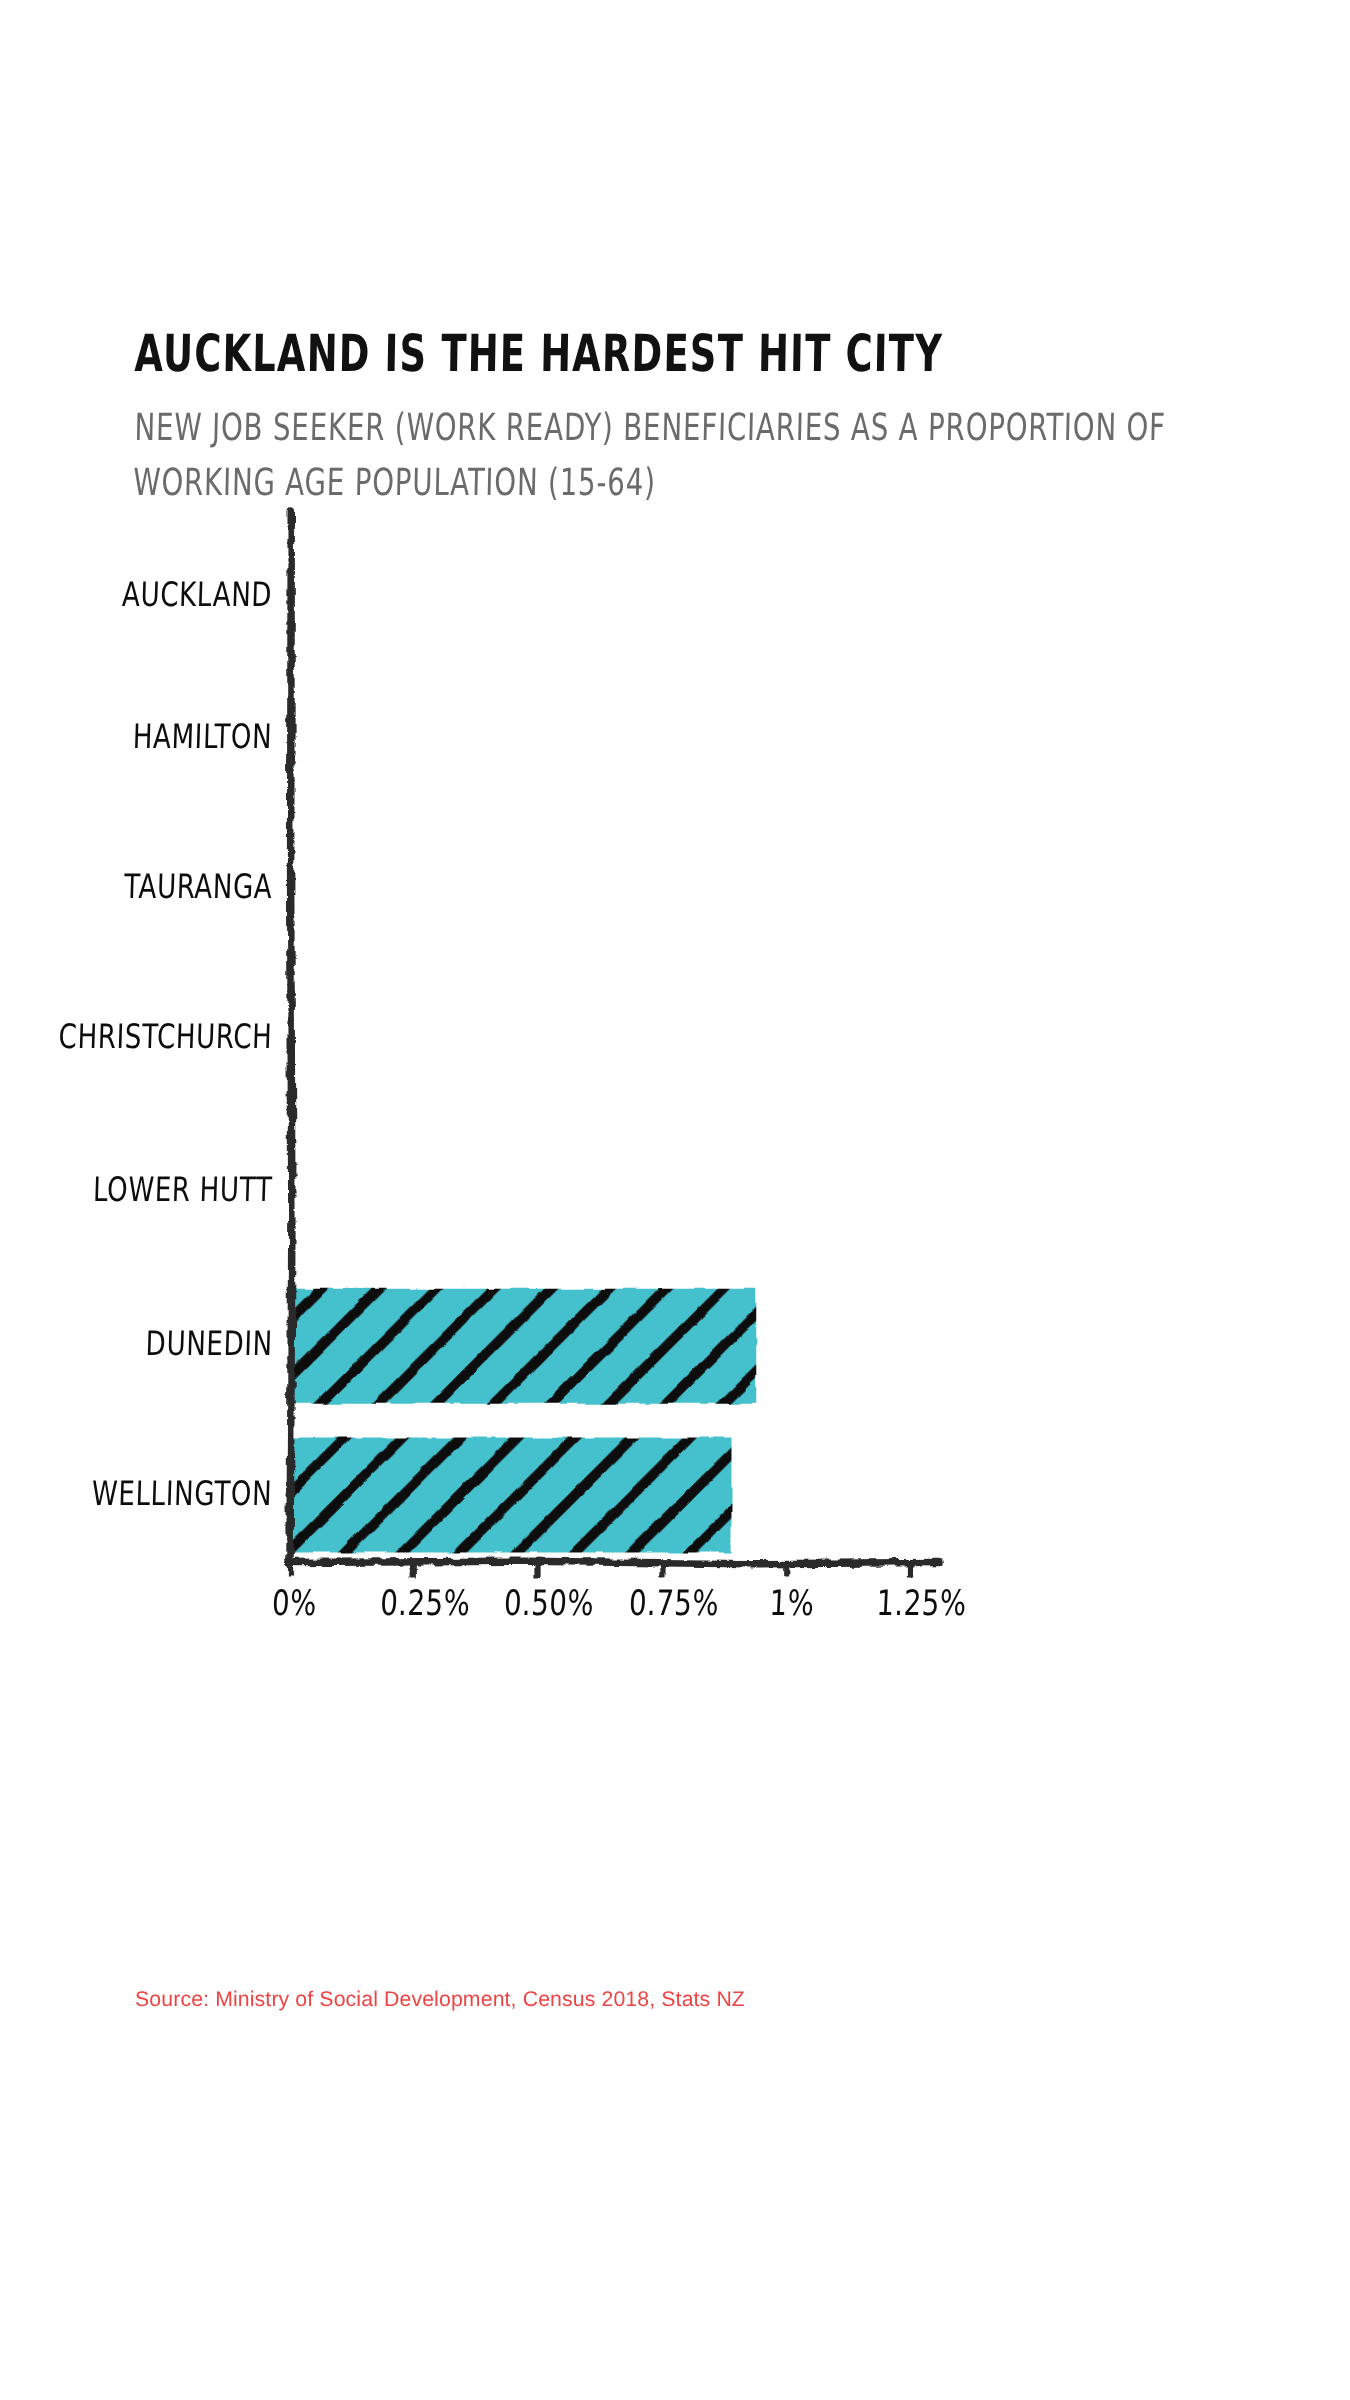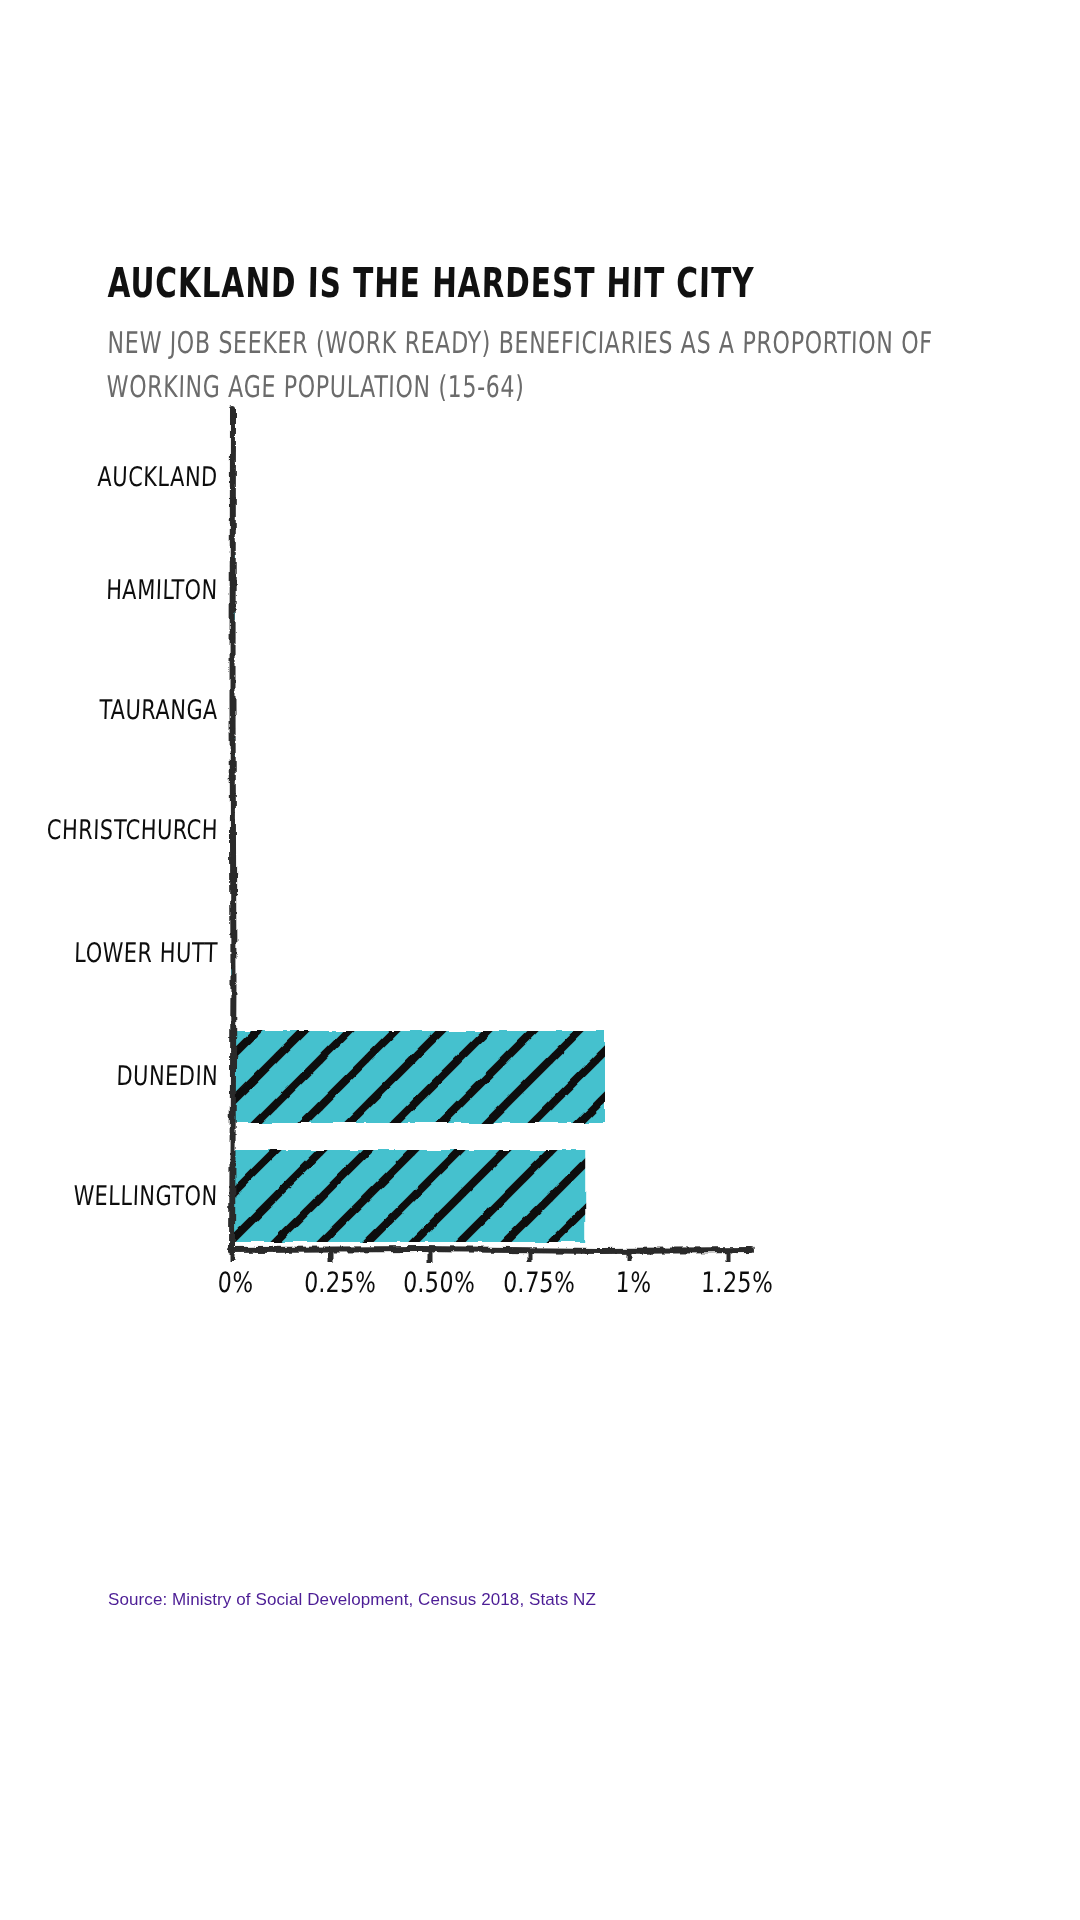--- a/index.html
+++ b/index.html
@@ -108,21 +108,21 @@
     transform-origin: center top;
   }
 
   
   .source-note {
     position: absolute;
     left: 108px;
     top: 1590px;
     font-family: "Liberation Sans", sans-serif;
     font-size: 17px;
-    color: #4c1d95;
+    color: #ef4444;
     letter-spacing: 0.1px;
     white-space: nowrap;
   }
 </style>
 </head>
 <body>
 
 <div class="figure">
 
   <div class="title-block">

